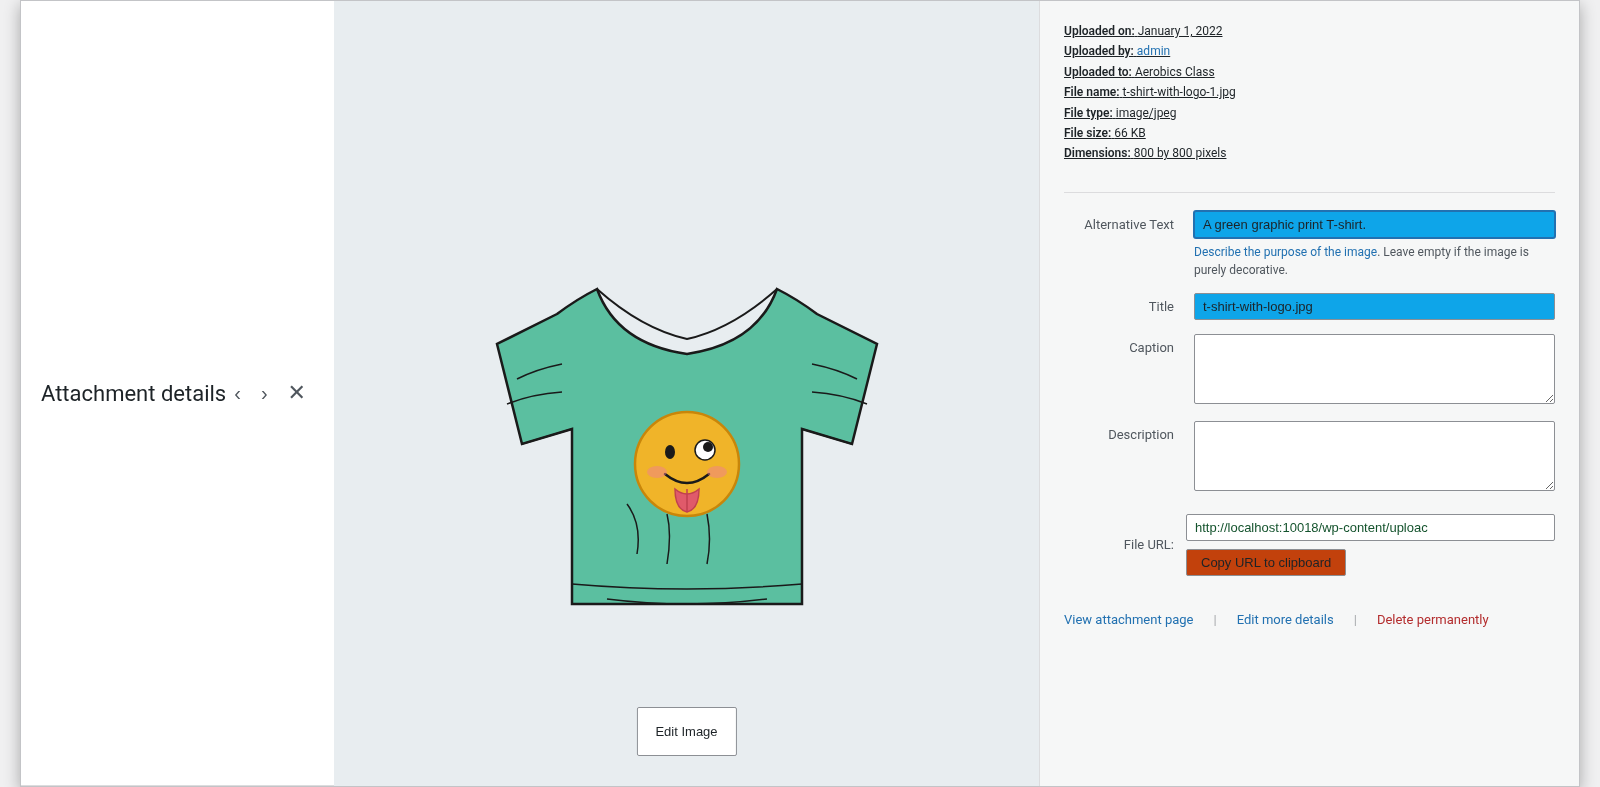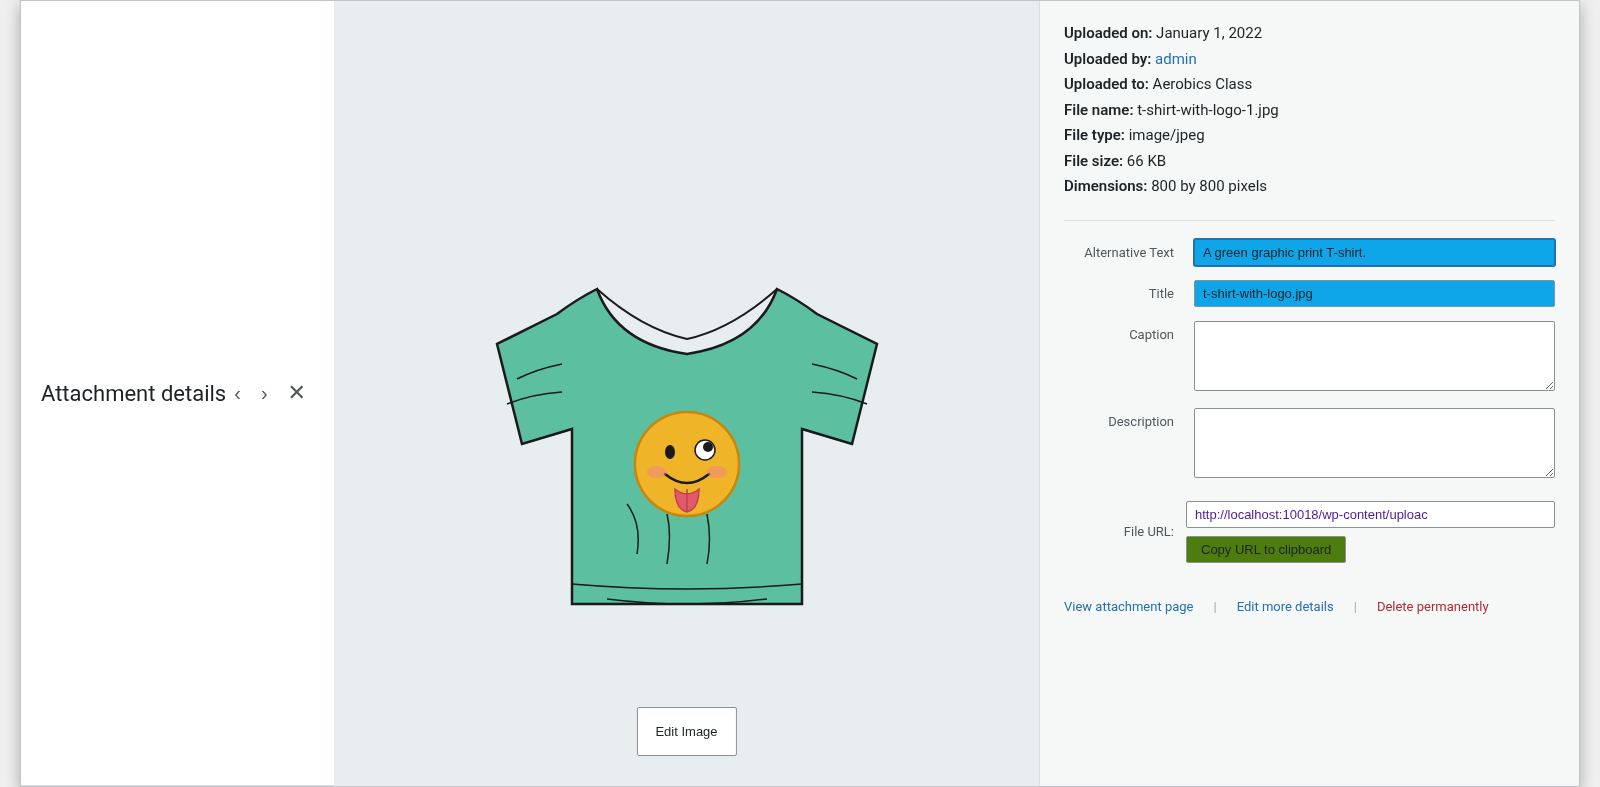--- a/index.html
+++ b/index.html
@@ -122,23 +122,24 @@
       background: #f6f7f7;
       border-left: 1px solid #dcdcde;
       overflow-y: auto;
       padding: 20px 24px 30px;
       display: flex;
       flex-direction: column;
       gap: 0;
     }
 
     .file-info {
-      margin-bottom: 12px;
+      margin-bottom: 20px;
       line-height: 1.7;
-      font-size: 15px;
+      font-size: 12px;
+      text-decoration: underline;
     }
 
     .file-info p {
       color: #1d2327;
     }
 
     .file-info strong {
       font-weight: 600;
     }
 
@@ -240,27 +241,27 @@
       flex-direction: column;
       gap: 8px;
     }
 
     .url-input {
       width: 100%;
       border: 1px solid #8c8f94;
       border-radius: 2px;
       padding: 5px 8px;
       font-size: 13px;
-      color: #4c1d95;
+      color: #14532d;
       background: #fff;
       outline: none;
     }
 
     .copy-url-btn {
-      background: #4d7c0f;
+      background: #c2410c;
       border: 1px solid #8c8f94;
       color: #1d2327;
       padding: 5px 14px;
       font-size: 13px;
       cursor: pointer;
       border-radius: 2px;
       align-self: flex-start;
     }
 
     .footer-links {
@@ -387,20 +388,23 @@
       </div>
 
       <hr class="divider">
 
       <div class="fields-area">
 
         <div class="field-row">
           <label class="field-label">Alternative Text</label>
           <div class="field-content">
             <input type="text" class="field-input alt-text-focused" value="A green graphic print T-shirt." style="">
+            <div class="alt-text-help">
+              <a href="#">Describe the purpose of the image</a><span>. Leave empty if the image is purely decorative.</span>
+            </div>
           </div>
         </div>
 
         <div class="field-row">
           <label class="field-label">Title</label>
           <div class="field-content">
             <input type="text" class="field-input" value="t-shirt-with-logo.jpg" style="">
           </div>
         </div>
 

